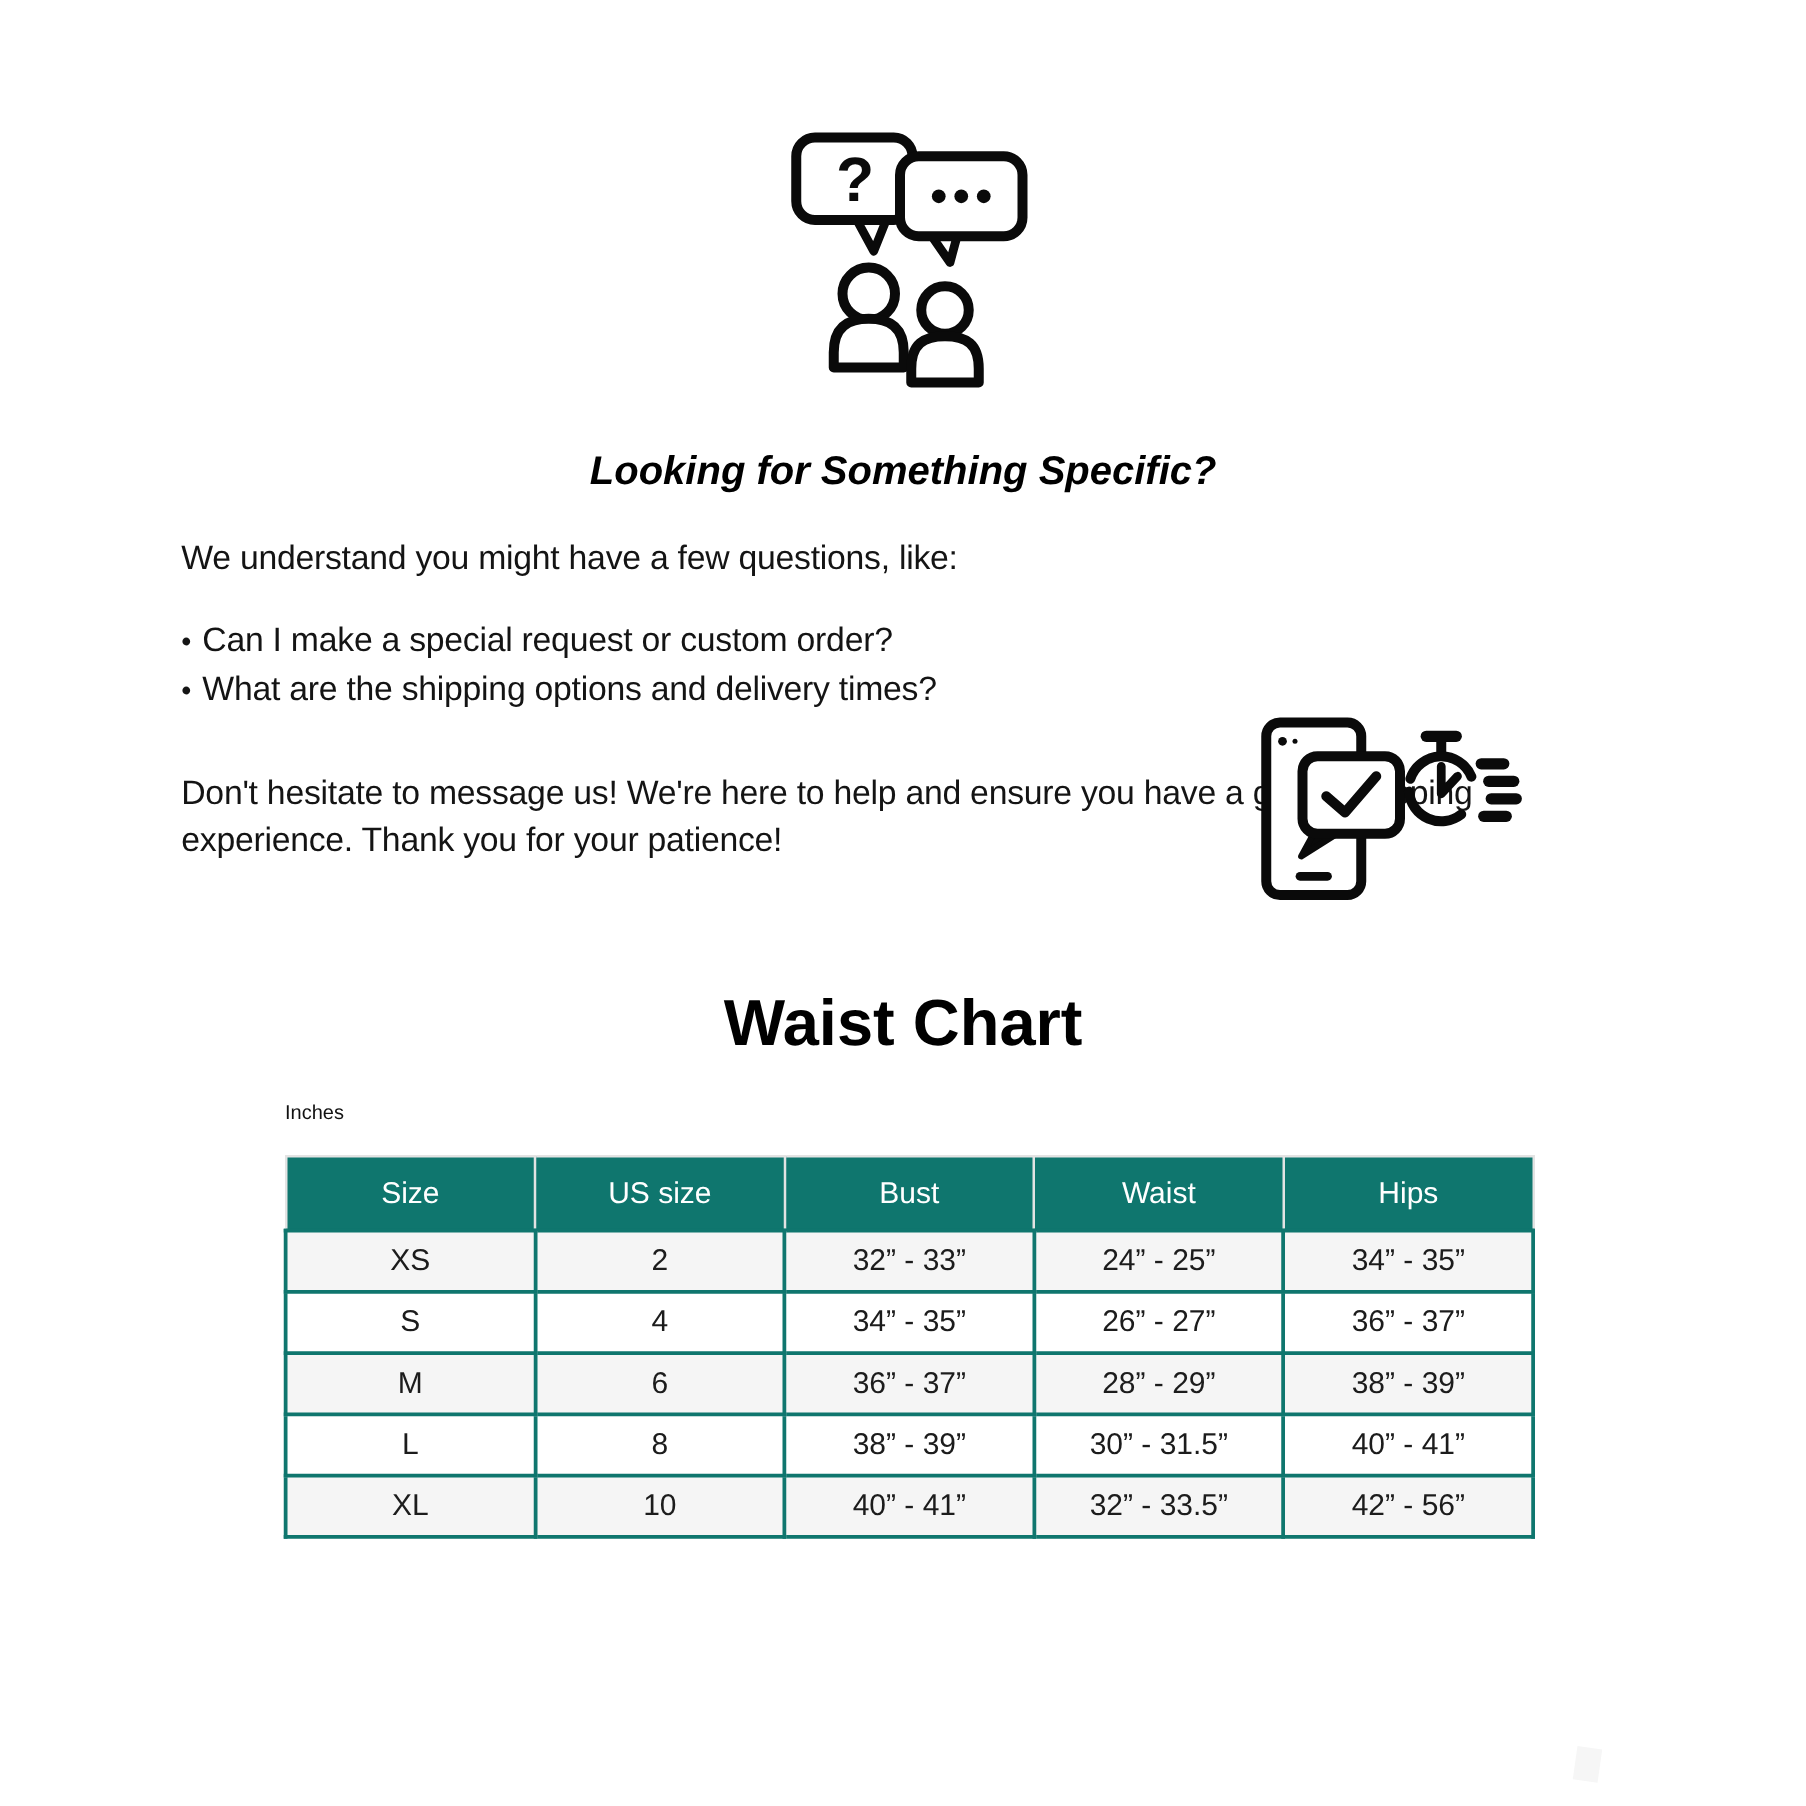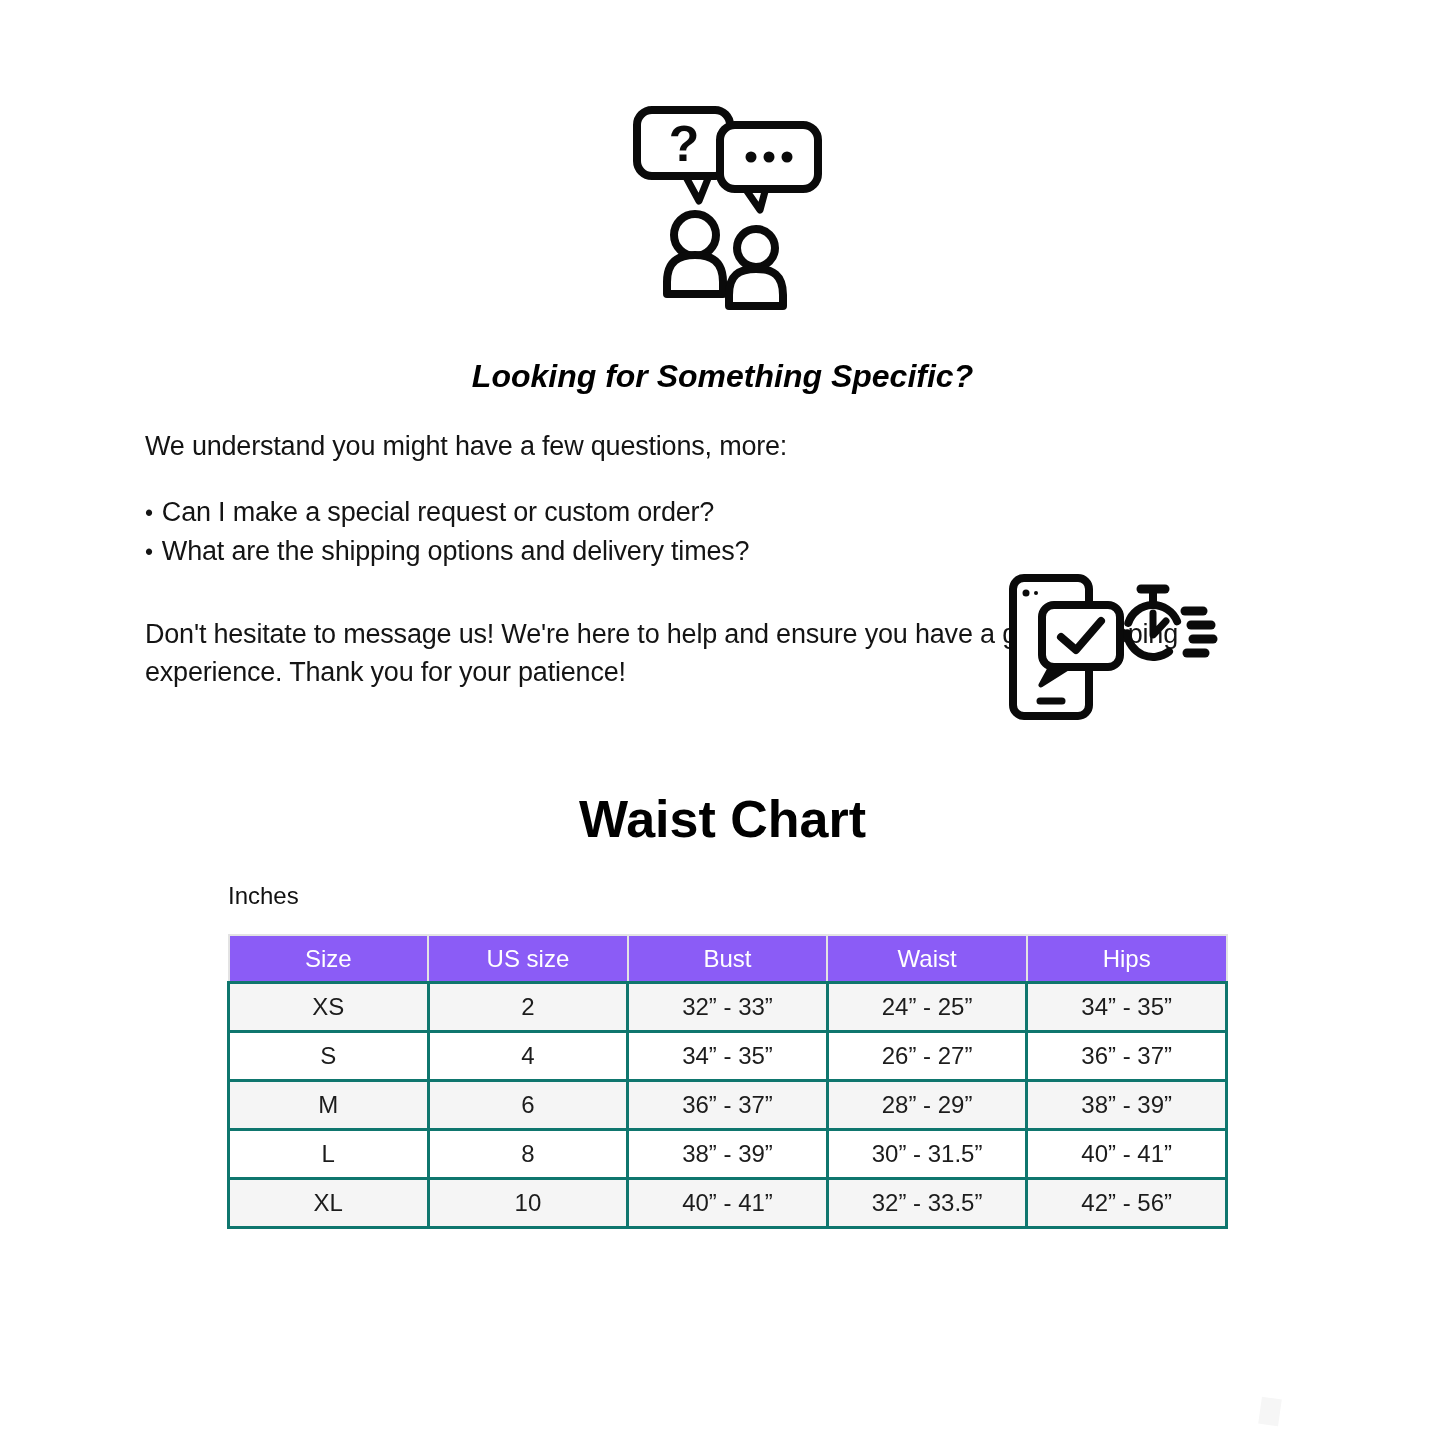--- a/index.html
+++ b/index.html
@@ -70,37 +70,37 @@
   .chart-title {
     margin: 100px 0 0;
     text-align: center;
     font-size: 52px;
     line-height: 1.1;
     font-weight: 700;
     color: #000000;
   }
   .units {
     margin: 34px 0 0 228px;
-    font-size: 24px;
+    font-size: 16px;
     color: #111111;
   }
   table.sizes {
     margin: 24px 0 0 227px;
     width: 1001px;
     border-collapse: collapse;
     table-layout: fixed;
     text-align: center;
     font-size: 24px;
     color: #1c1c1c;
   }
   table.sizes th {
-    background: #8b5cf6;
+    background: #0f766e;
     color: #ffffff;
     font-weight: 400;
-    height: 48px;
+    height: 60px;
     border: 2px solid #e3e3e3;
     font-size: 24px;
   }
   table.sizes td {
     height: 49px;
     background: #ffffff;
     border: 3px solid #0f766e;
   }
   table.sizes tbody tr:nth-child(odd) td { background: #f5f5f5; }
 
@@ -141,21 +141,21 @@
         <circle cx="72" cy="137" r="21" fill="#ffffff" stroke-width="8"></circle>
         <path d="M44 196 L44 184 C44 163 56 157 72 157 C88 157 100 163 100 184 L100 196 Z" fill="#ffffff" stroke-width="8" stroke-linejoin="round"></path>
         <circle cx="133" cy="150" r="19" fill="#ffffff" stroke-width="8"></circle>
         <path d="M106 208 L106 197 C106 177 116 171 133 171 C150 171 160 177 160 197 L160 208 Z" fill="#ffffff" stroke-width="8" stroke-linejoin="round"></path>
       </g>
     </svg>
   </div>
 
   <h1 class="help-title">Looking for Something Specific?</h1>
 
-  <p class="intro">We understand you might have a few questions, more:</p>
+  <p class="intro">We understand you might have a few questions, like:</p>
 
   <ul class="questions">
     <li>
       <span class="bullet">•</span><span>Can I make a special request or custom order?</span>
     </li>
     <li>
       <span class="bullet">•</span><span>What are the shipping options and delivery times?</span>
     </li>
   </ul>
 

